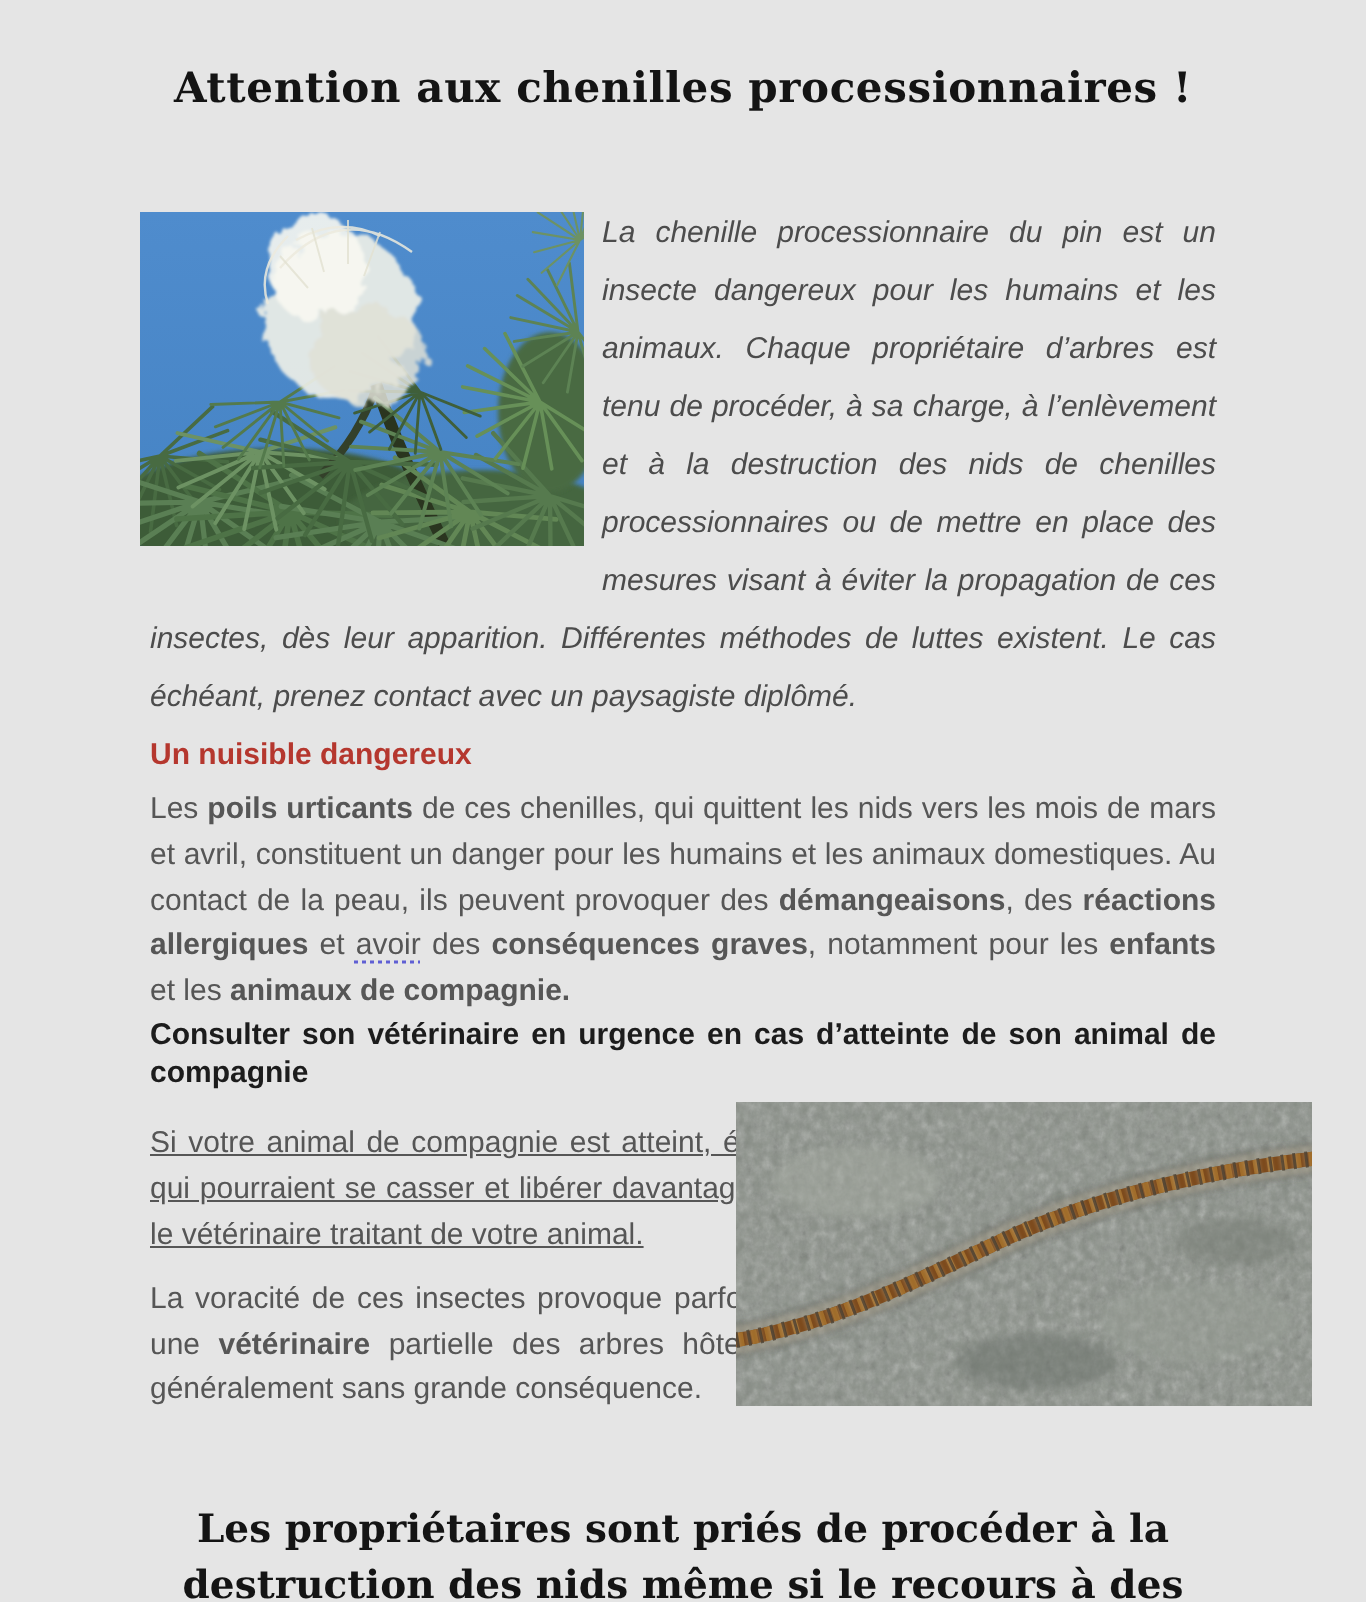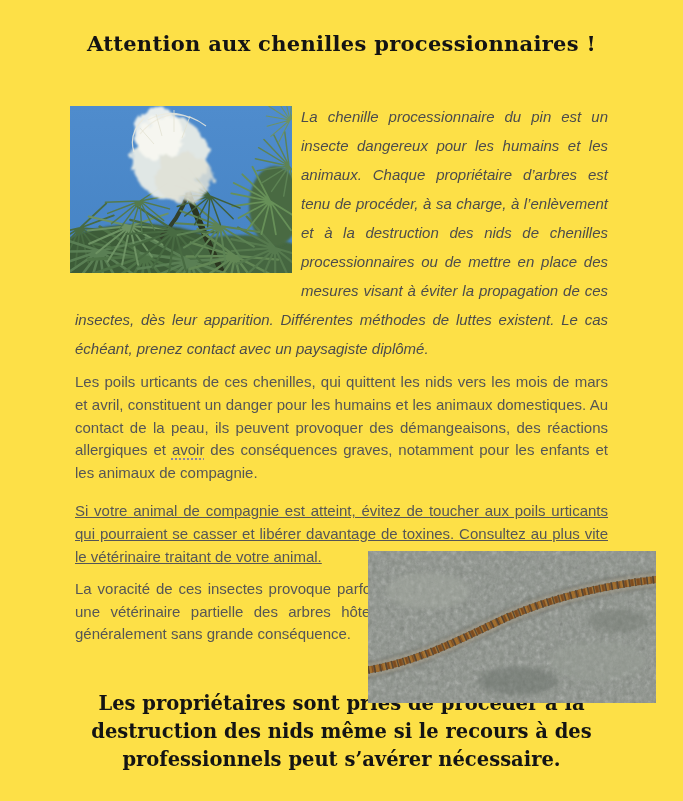--- a/index.html
+++ b/index.html
@@ -1,18 +1,18 @@
 <!DOCTYPE html>
 <html lang="fr"><head>
 <meta charset="utf-8">
 <style>
   html,body { margin:0; padding:0; background:#ffffff; }
   .page {
     position:relative; width:683px; height:801px; margin:0 auto;
-    background:#fde047; overflow:hidden;
+    background:#e5e5e5; overflow:hidden;
     font-family:"Liberation Sans", sans-serif;
   }
   .title {
     margin:0; padding-top:31px; text-align:center;
     font-family:"DejaVu Serif", serif; font-weight:bold;
     font-size:21px; letter-spacing:0.3px; color:#141414;
   }
   .content { width:533px; margin:0 auto; }
   p, h2, h3 { margin:0; }
   .intro {
@@ -22,21 +22,21 @@
   }
   .img1 {
     float:left; width:222px; height:167px;
     margin:4px 9px 6px -5px; display:block;
   }
   .h-red { margin-top:6px; font-size:15px; font-weight:bold; color:#b5372e; }
   .para  { margin-top:8px; font-size:15px; line-height:22.8px; color:#565656; text-align:justify; }
   .h-black { margin-top:0; font-size:15px; line-height:19px; font-weight:bold; color:#1c1c1c; text-align:justify; }
   .p3 { margin-top:15px;text-decoration:underline; }
   .p4 { margin-top:10px; width:307px; line-height:22.4px; }
-  .b  { font-weight:normal;margin-top:24px; }
+  .b  { font-weight:bold;margin-top:24px; }
   .sp { text-decoration:underline dotted #5f5fd4; text-underline-offset:3px; }
   .img2 { position:absolute; left:368px; top:551px; width:288px; height:152px; }
   .footer {
     clear:both; margin:44px auto 0; max-width:505px; text-align:center;
     font-family:"DejaVu Serif", serif; font-weight:bold;
     font-size:19.5px; line-height:28px; color:#141414;
   }
   svg { display:block; }
 </style>
 </head>
@@ -97,23 +97,25 @@
             <ellipse cx="88" cy="28" rx="25" ry="26" fill="#f7f7f1" opacity="0.9"></ellipse>
             <ellipse cx="114" cy="72" rx="30" ry="24" fill="#dfe1d6" opacity="0.85"></ellipse>
           </g>
           <path d="M70 28 Q100 -6 136 20 M78 14 Q100 2 120 12 M64 46 Q58 28 74 12" stroke="#eceadd" stroke-width="1.2" fill="none" opacity="0.85"></path>
           <path d="M86 8 L92 30 M104 4 L104 26 M120 10 L112 32 M70 22 L84 38" stroke="#e3e2d2" stroke-width="1" opacity="0.8"></path>
         </svg>
       </span>
       <span>La chenille processionnaire du pin est un insecte dangereux pour les humains et les animaux. Chaque propriétaire d’arbres est tenu de procéder, à sa charge, à l’enlèvement et à la destruction des nids de chenilles processionnaires ou de mettre en place des mesures visant à éviter la propagation de ces insectes, dès leur apparition.  Différentes méthodes de luttes existent. Le cas échéant, prenez contact avec un paysagiste diplômé.</span>
     </p>
 
+    <h2 class="h-red">Un nuisible dangereux</h2>
 
     <p class="para"><span>Les </span><span class="b">poils urticants</span><span> de ces chenilles, qui quittent les nids vers les mois de mars et avril, constituent un danger pour les humains et les animaux domestiques. Au contact de la peau, ils peuvent provoquer des </span><span class="b">démangeaisons</span><span>, des </span><span class="b">réactions allergiques</span><span> et </span><span class="sp">avoir</span><span> des </span><span class="b">conséquences graves</span><span>, notamment pour les </span><span class="b">enfants</span><span> et les </span><span class="b">animaux de compagnie.</span></p>
 
+    <h3 class="h-black para">Consulter son vétérinaire en urgence en cas d’atteinte de son animal de compagnie</h3>
 
     <p class="para p3">Si votre animal de compagnie est atteint, évitez de toucher aux poils urticants qui pourraient se casser et libérer davantage de toxines. Consultez au plus vite le vétérinaire traitant de votre animal.</p>
 
     <p class="para p4"><span>La voracité de ces insectes provoque parfois une </span><span class="b">vétérinaire</span><span> partielle des arbres hôtes, généralement sans grande conséquence.</span></p>
 
   </div>
 
   <div class="img2">
     <svg width="288" height="152" viewBox="0 0 288 152" xmlns="http://www.w3.org/2000/svg">
       <defs>

